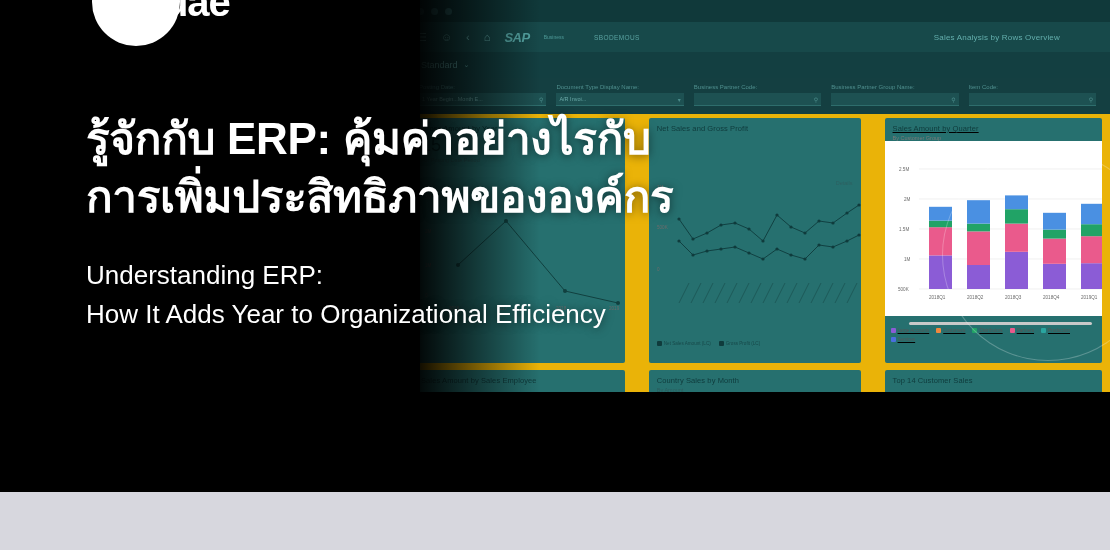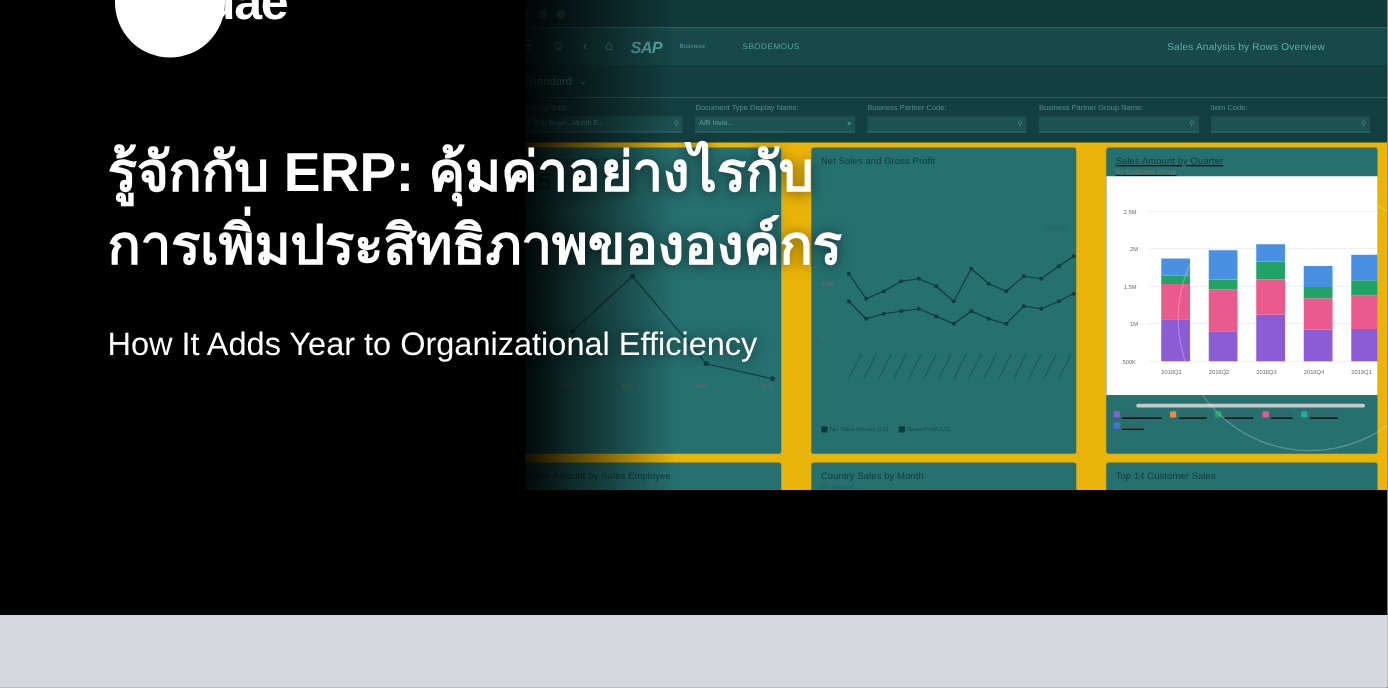--- a/index.html
+++ b/index.html
@@ -426,19 +426,20 @@
 
     <div id="logo">
       <div class="mark"></div>
       <div class="wordmark">sanuae</div>
     </div>
 
     <div id="copy">
       <div class="h-th">รู้จักกับ ERP: คุ้มค่าอย่างไรกับ</div>
       <div class="h-th">การเพิ่มประสิทธิภาพขององค์กร</div>
       <div class="en-wrap">
+        <div class="h-en">Understanding ERP:</div>
         <div class="h-en">How It Adds Year to Organizational Efficiency</div>
       </div>
     </div>
   </div>
 
   <div id="below" style="position:absolute;left:0;top:492px;width:1110px;height:58px;background:#d7d7de;"></div>
 </div>
 
 </body></html>

